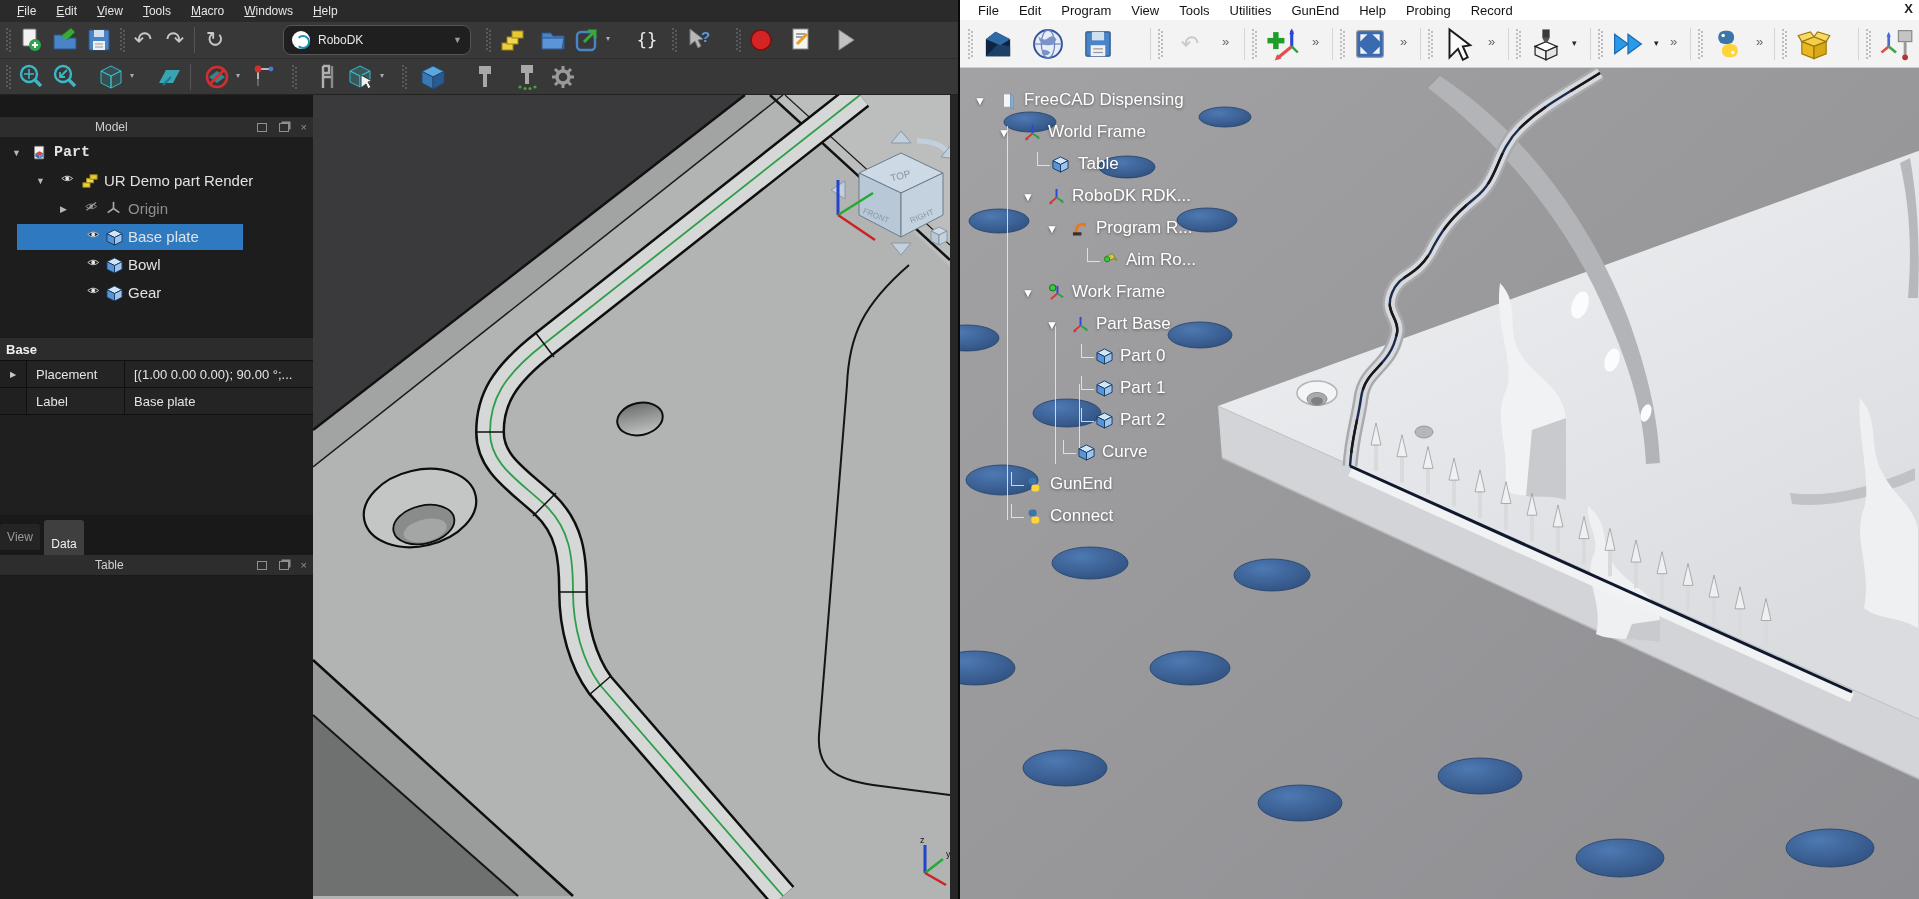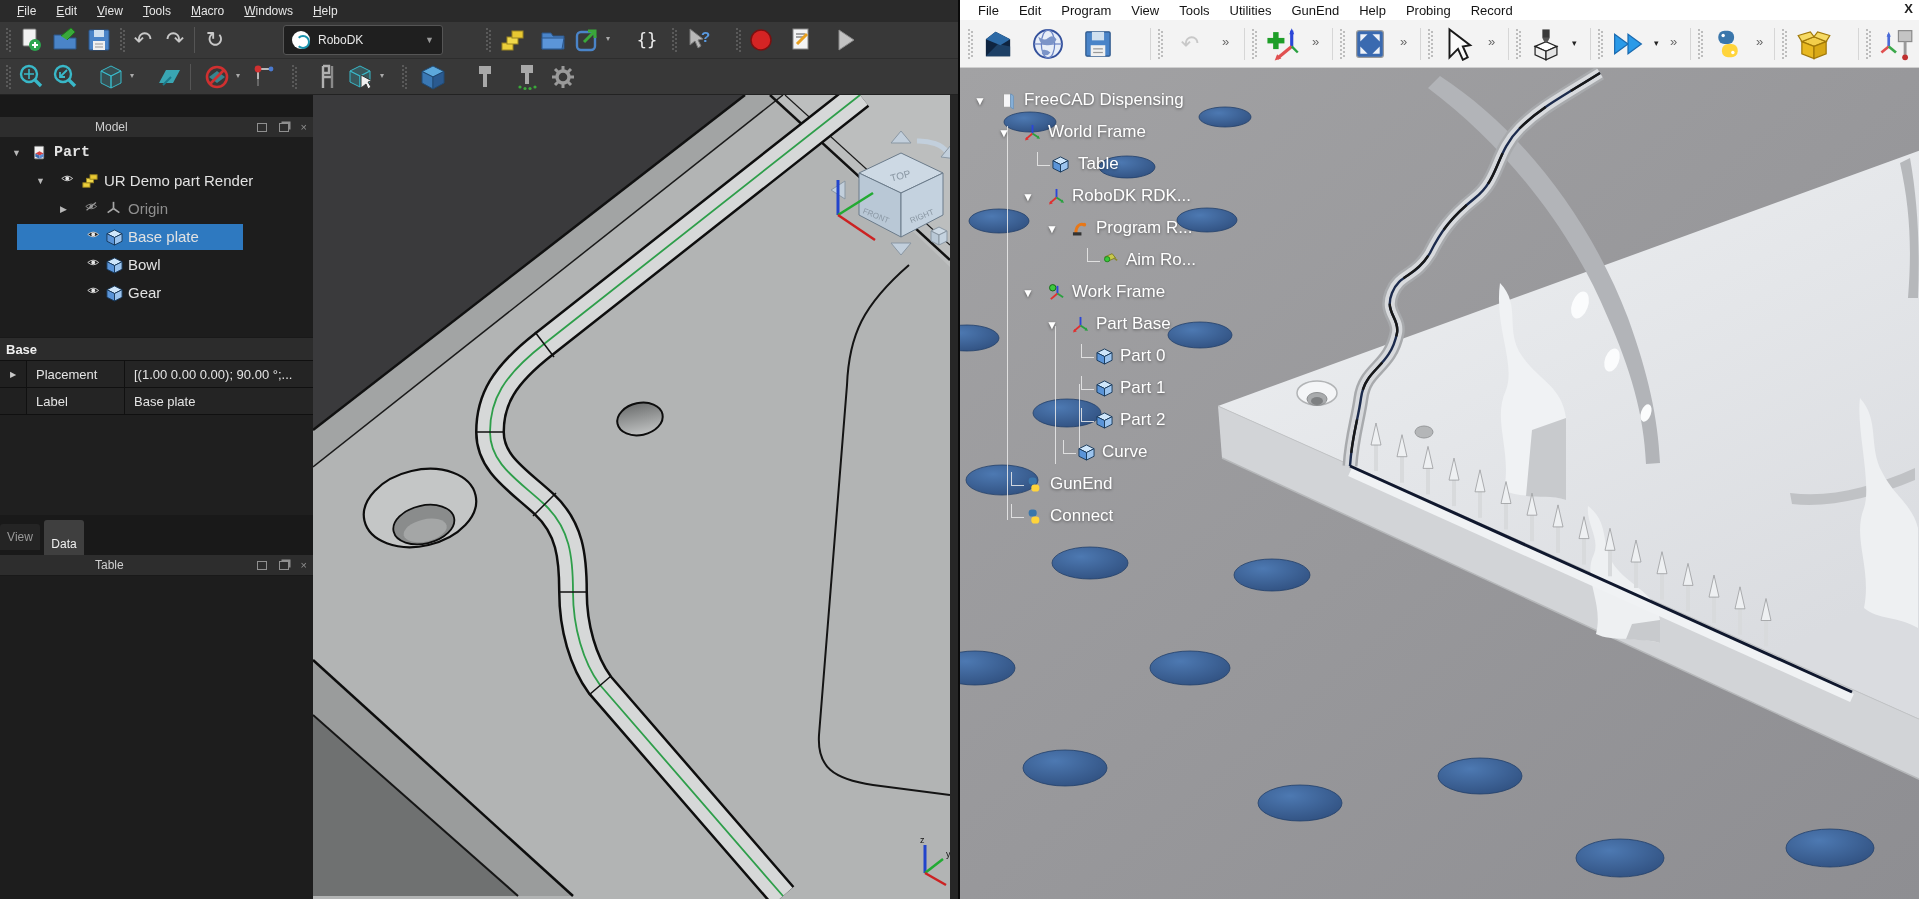--- a/index.html
+++ b/index.html
@@ -16,22 +16,22 @@
   #fc-toolbar2 { position:absolute; left:0; top:59px; width:958px; height:36px; background:#383838; border-bottom:1px solid #222; }
   .tbi { position:absolute; top:3px; width:30px; height:30px; display:flex; align-items:center; justify-content:center; }
   .tbi svg { display:block; }
   .tb-handle { position:absolute; top:6px; width:5px; height:24px;
     background:repeating-linear-gradient(to bottom,#5a5a5a 0 2px, transparent 2px 4px),
                repeating-linear-gradient(to bottom,#5a5a5a 0 2px, transparent 2px 4px);
     background-size:2px 100%,2px 100%; background-position:0 0,3px 2px; background-repeat:no-repeat; }
   .tb-sep { position:absolute; top:5px; width:1px; height:26px; background:#555; }
   .tb-dd { position:absolute; top:12px; color:#aaa; font-size:8px; }
   .glyph { color:#c8c8c8; font-size:22px; line-height:1; }
-  #fc-combo { position:absolute; left:283px; top:3px; width:160px; height:30px; background:#1f1f1f;
-    border:1px solid #555; border-radius:3px; display:flex; align-items:center; padding:0 8px; color:#e8e8e8; font-size:12px; }
+  #fc-combo { position:absolute; left:283px; top:3px; width:188px; height:30px; background:#1f1f1f;
+    border:1px solid #555; border-radius:8px; display:flex; align-items:center; padding:0 8px; color:#e8e8e8; font-size:12px; }
   #fc-combo .logo { width:18px; height:18px; border-radius:50%; background:#fff; margin-right:8px; position:relative; }
   #fc-combo .logo::after { content:""; position:absolute; left:4px; top:4px; width:10px; height:10px;
     border:2px solid #1a93ad; border-radius:50%; border-left-color:transparent; }
   #fc-combo .dd { margin-left:auto; color:#999; font-size:9px; }
 
   
   #fc-dock { position:absolute; left:0; top:95px; width:313px; height:804px; background:#191919; }
   .panel-header { position:absolute; left:0; width:313px; height:20px; background:#2d2d2d; color:#cfcfcf;
      font-size:12px; display:flex; align-items:center; }
   .panel-header .ph-title { position:absolute; left:95px; }

